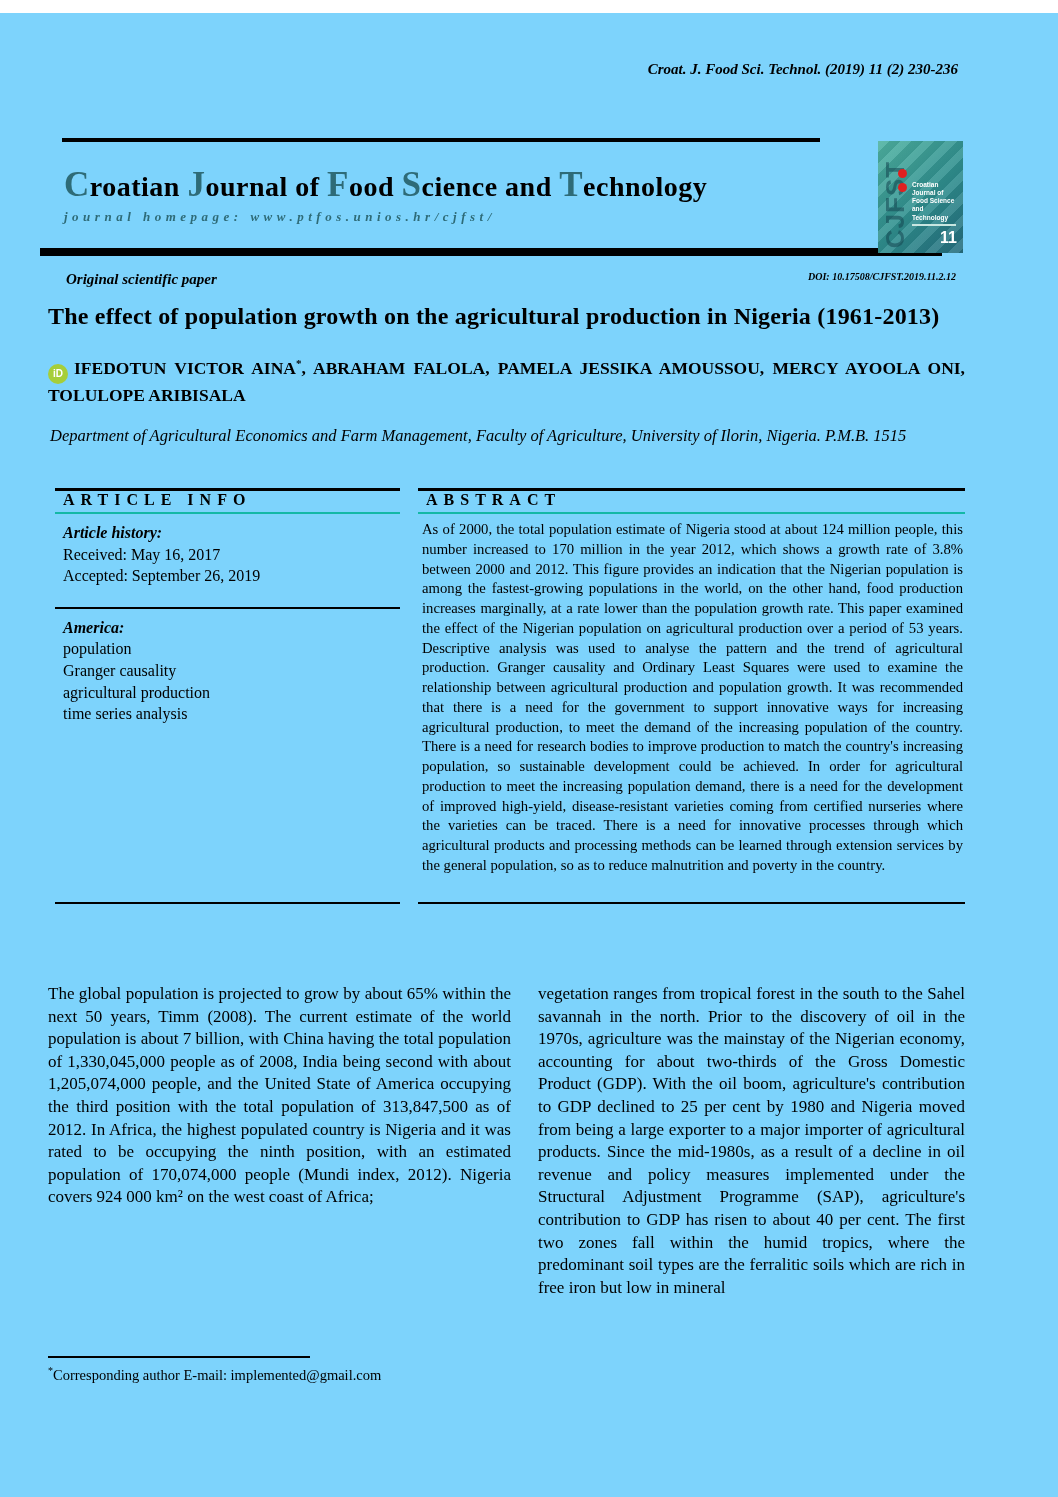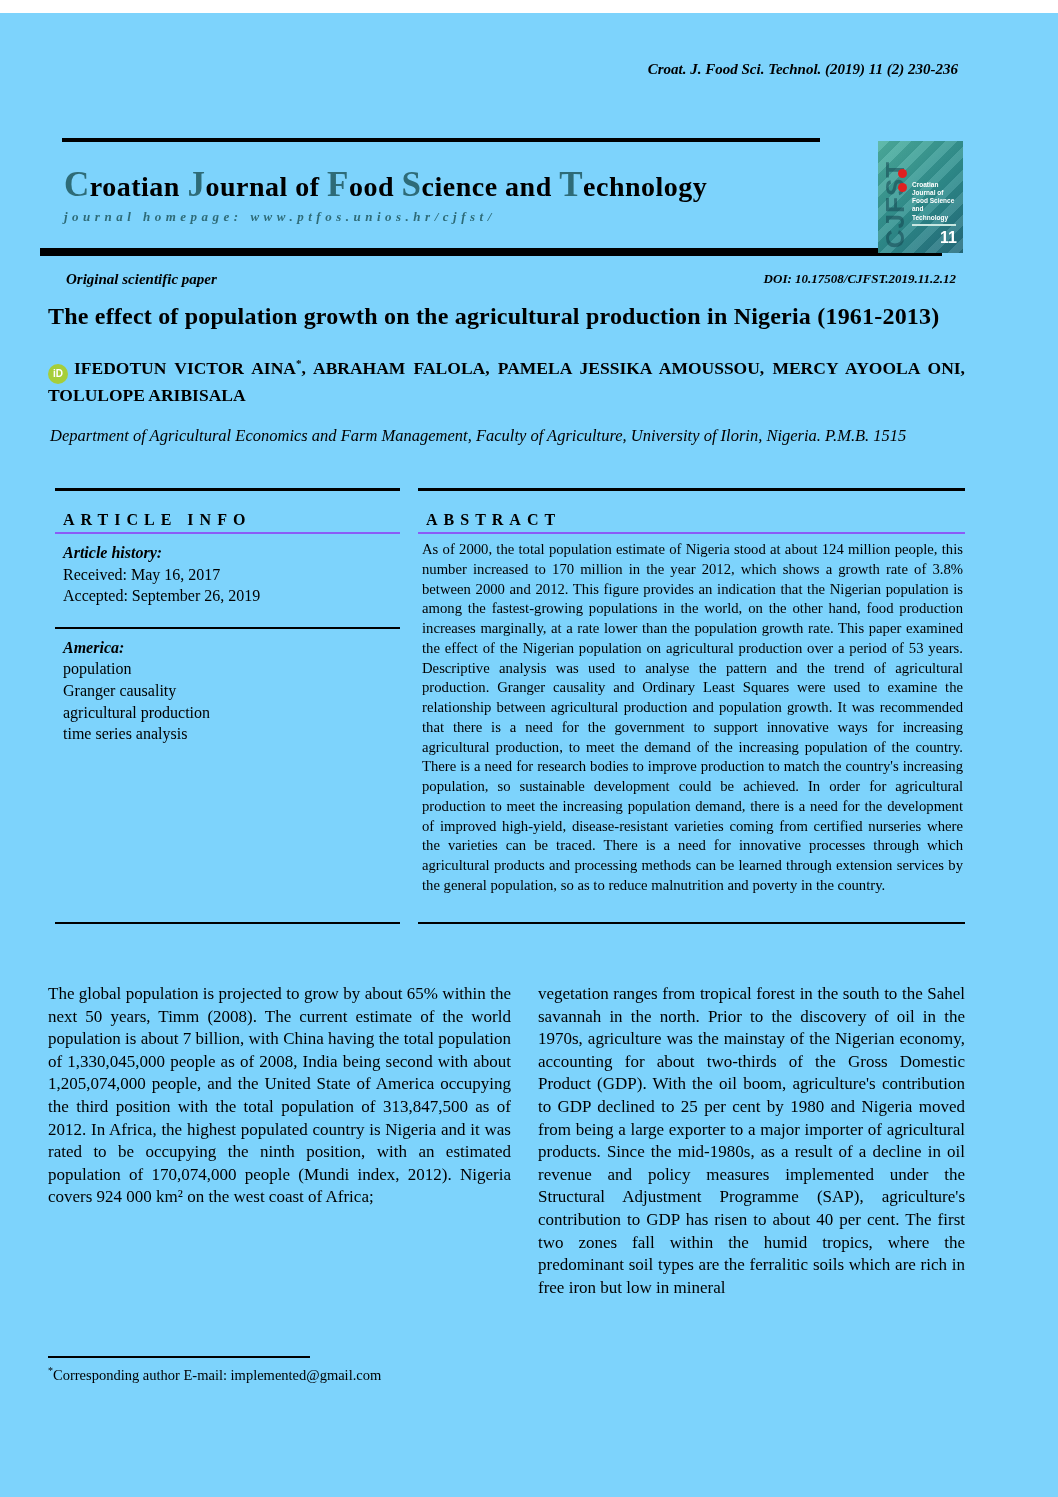--- a/index.html
+++ b/index.html
@@ -59,21 +59,21 @@
     font-family: "Liberation Sans", sans-serif;
     font-weight: bold; font-size: 16px; color: #ffffff;
   }
   .header-band {
     position: absolute; left: 40px; top: 235px;
     width: 902px; height: 8px; background: #000; z-index: 2;
   }
   
   .meta-row { position: absolute; left: 66px; top: 258px; width: 890px; }
   .paper-type { float: left; font-size: 15px; font-weight: bold; font-style: italic; }
-  .doi { float: right; font-size: 13px; font-weight: bold; font-style: italic; }
+  .doi { float: right; font-size: 10px; font-weight: bold; font-style: italic; }
   
   .article-title {
     position: absolute; left: 48px; top: 290px; width: 915px;
     font-size: 24px; font-weight: bold; letter-spacing: 0.2px;
   }
   .authors {
     position: absolute; left: 48px; top: 343px; width: 917px;
     font-size: 17.5px; font-weight: bold; text-align: justify; line-height: 1.35;
   }
   .orcid-icon {
@@ -85,23 +85,23 @@
   .authors sup { font-size: 11px; }
   .affiliation {
     position: absolute; left: 50px; top: 412px; width: 913px;
     font-size: 16.5px; font-style: italic; text-align: justify; line-height: 1.3;
   }
   
   .info-abstract { position: absolute; left: 55px; top: 475px; width: 910px; display: flex; }
   .col-info { width: 345px; border-bottom: 2px solid #000; }
   .col-abstract { margin-left: 18px; width: 547px; border-bottom: 2px solid #000; }
   .col-head {
-    border-top: 3px solid #000; border-bottom: 2px solid #8b5cf6;
+    border-top: 3px solid #000; border-bottom: 2px solid #14b8a6;
     font-weight: bold; font-size: 16px; letter-spacing: 6px;
-    padding: 20px 0 3px 8px;
+    padding: 0 0 3px 8px;
   }
   .info-block { padding: 8px 8px 10px 8px; font-size: 16px; line-height: 1.35; }
   .info-label { font-weight: bold; font-style: italic; }
   .info-divider { border: none; border-top: 2px solid #000; margin: 10px 0 0 0; }
   .keywords-block { padding: 8px 8px 10px 8px; font-size: 16px; line-height: 1.35; }
   .keywords-list { list-style: none; }
   .abstract-text {
     padding: 6px 2px 26px 4px;
     font-size: 14.7px; line-height: 1.345; text-align: justify;
   }

